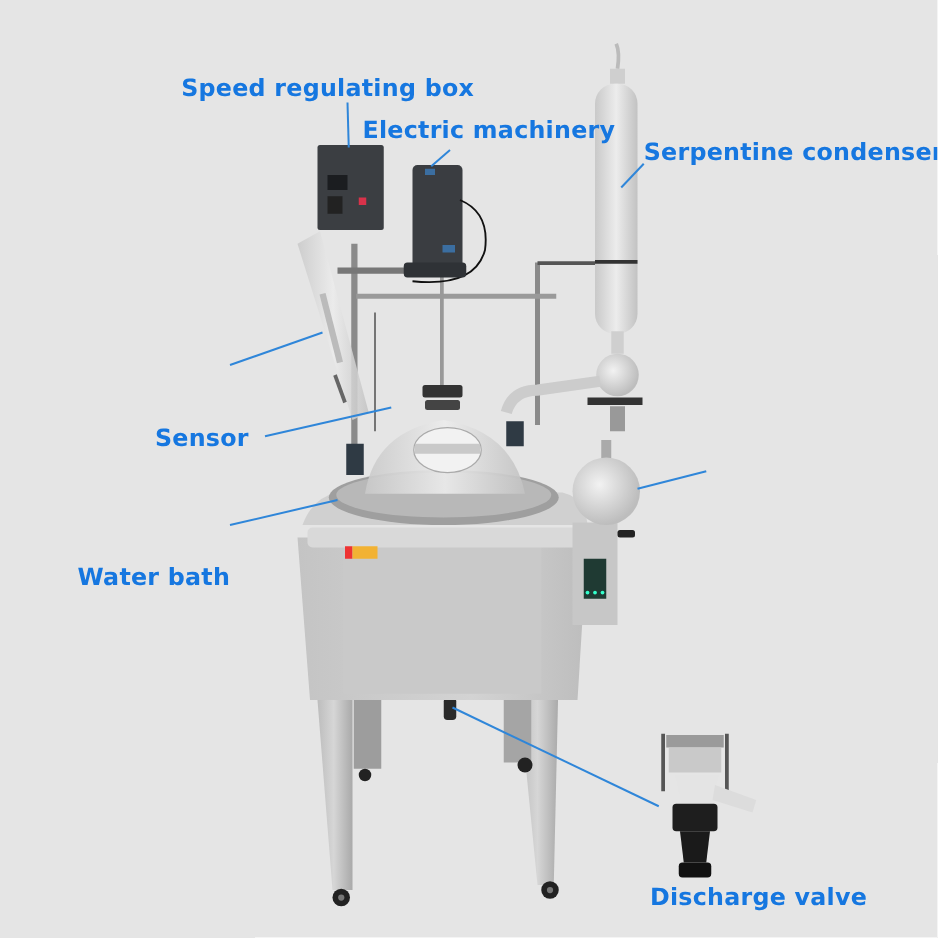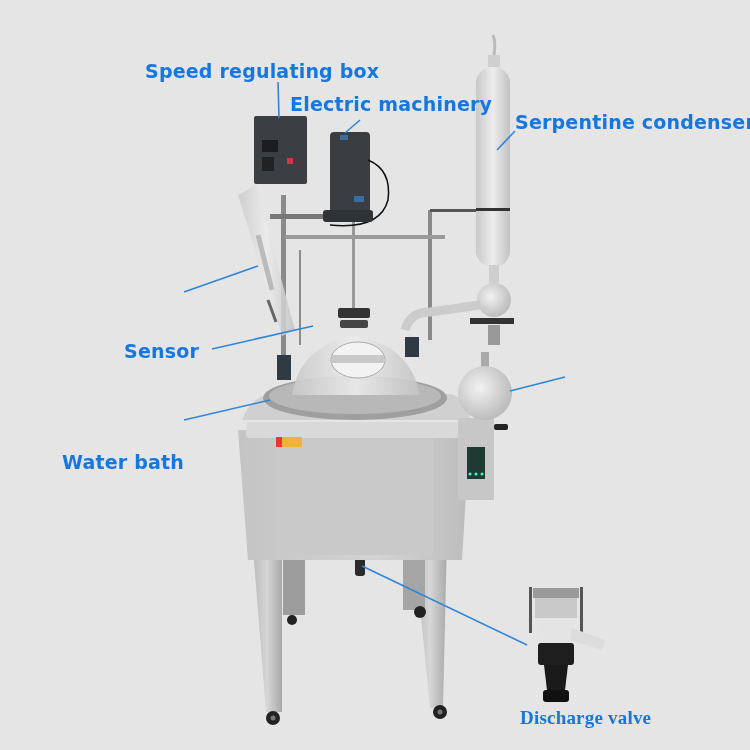--- a/index.html
+++ b/index.html
@@ -151,15 +151,15 @@
       <line x1="565" y1="377" x2="510" y2="391"></line>
       <line x1="362" y1="566" x2="527" y2="645"></line>
     </g>
   </svg>
 
   <div class="label" style="left:145px; top:60px;">Speed regulating box</div>
   <div class="label" style="left:290px; top:93px;">Electric machinery</div>
   <div class="label" style="left:515px; top:111px;">Serpentine condenser</div>
   <div class="label" style="left:124px; top:340px;">Sensor</div>
   <div class="label" style="left:62px; top:411px;margin-top:40px;">Water bath</div>
-  <div class="label" style="left:520px; top:707px;font-family:Liberation Serif, serif;">Discharge valve</div>
+  <div class="label" style="left:520px; top:707px;">Discharge valve</div>
 
 </div>
 
 </body></html>

